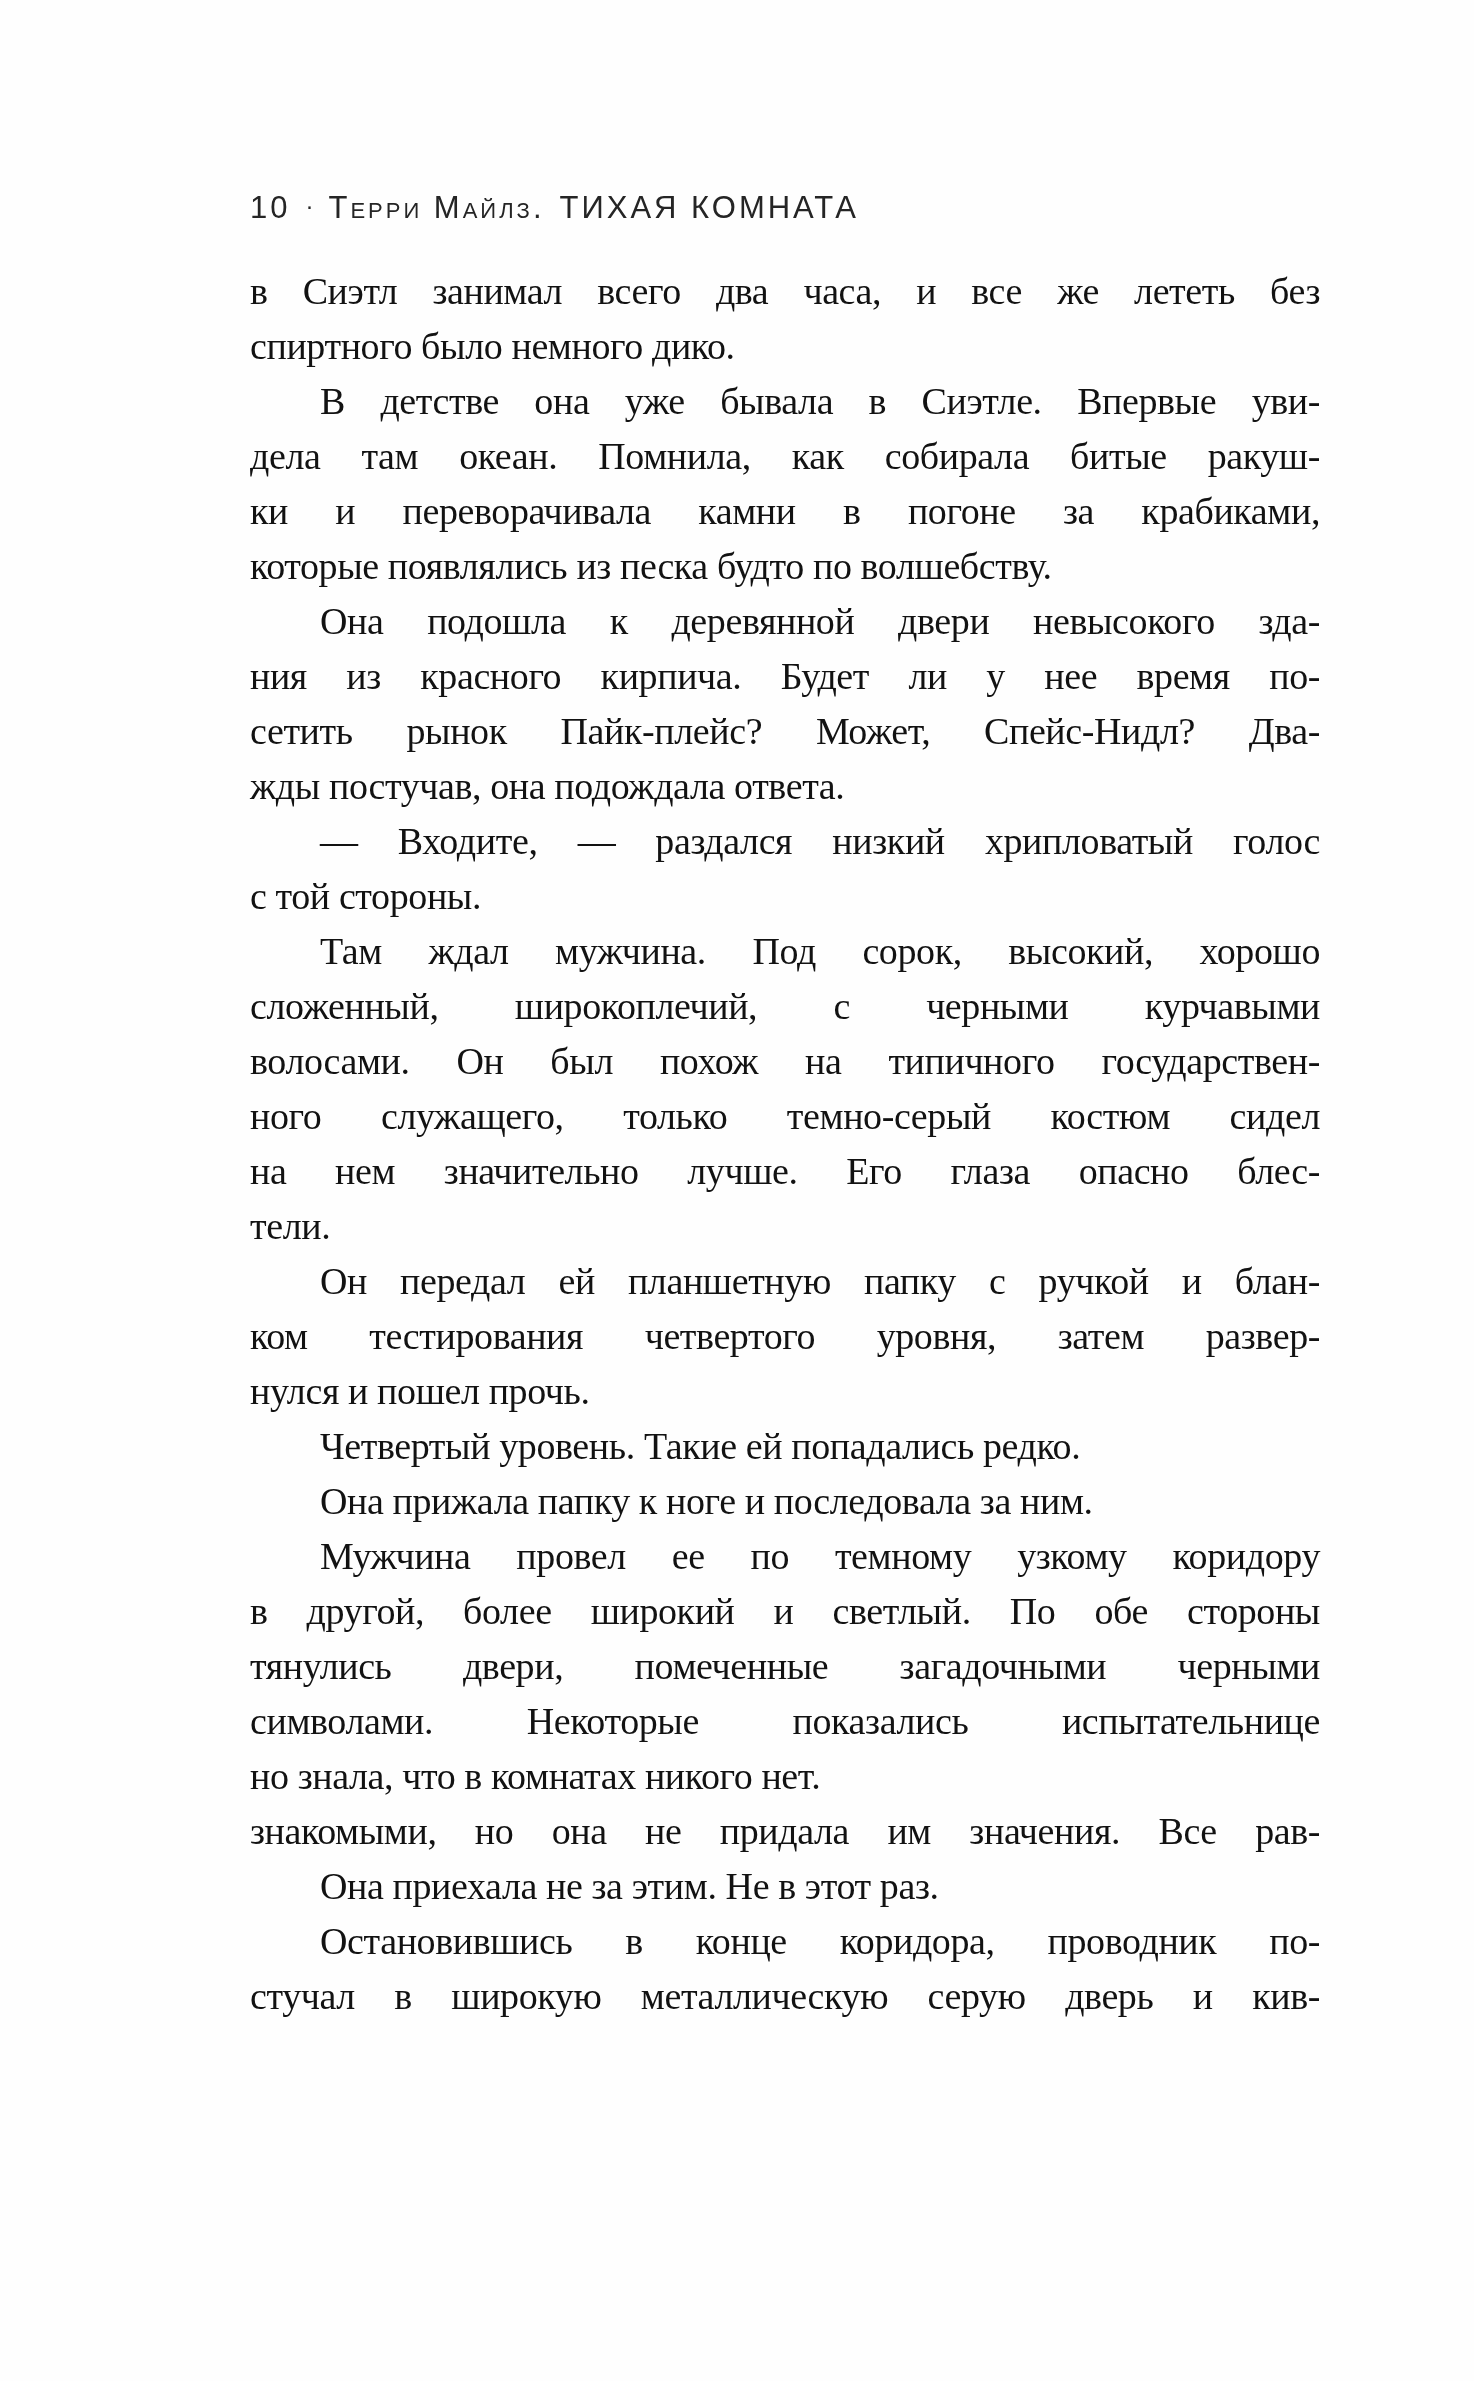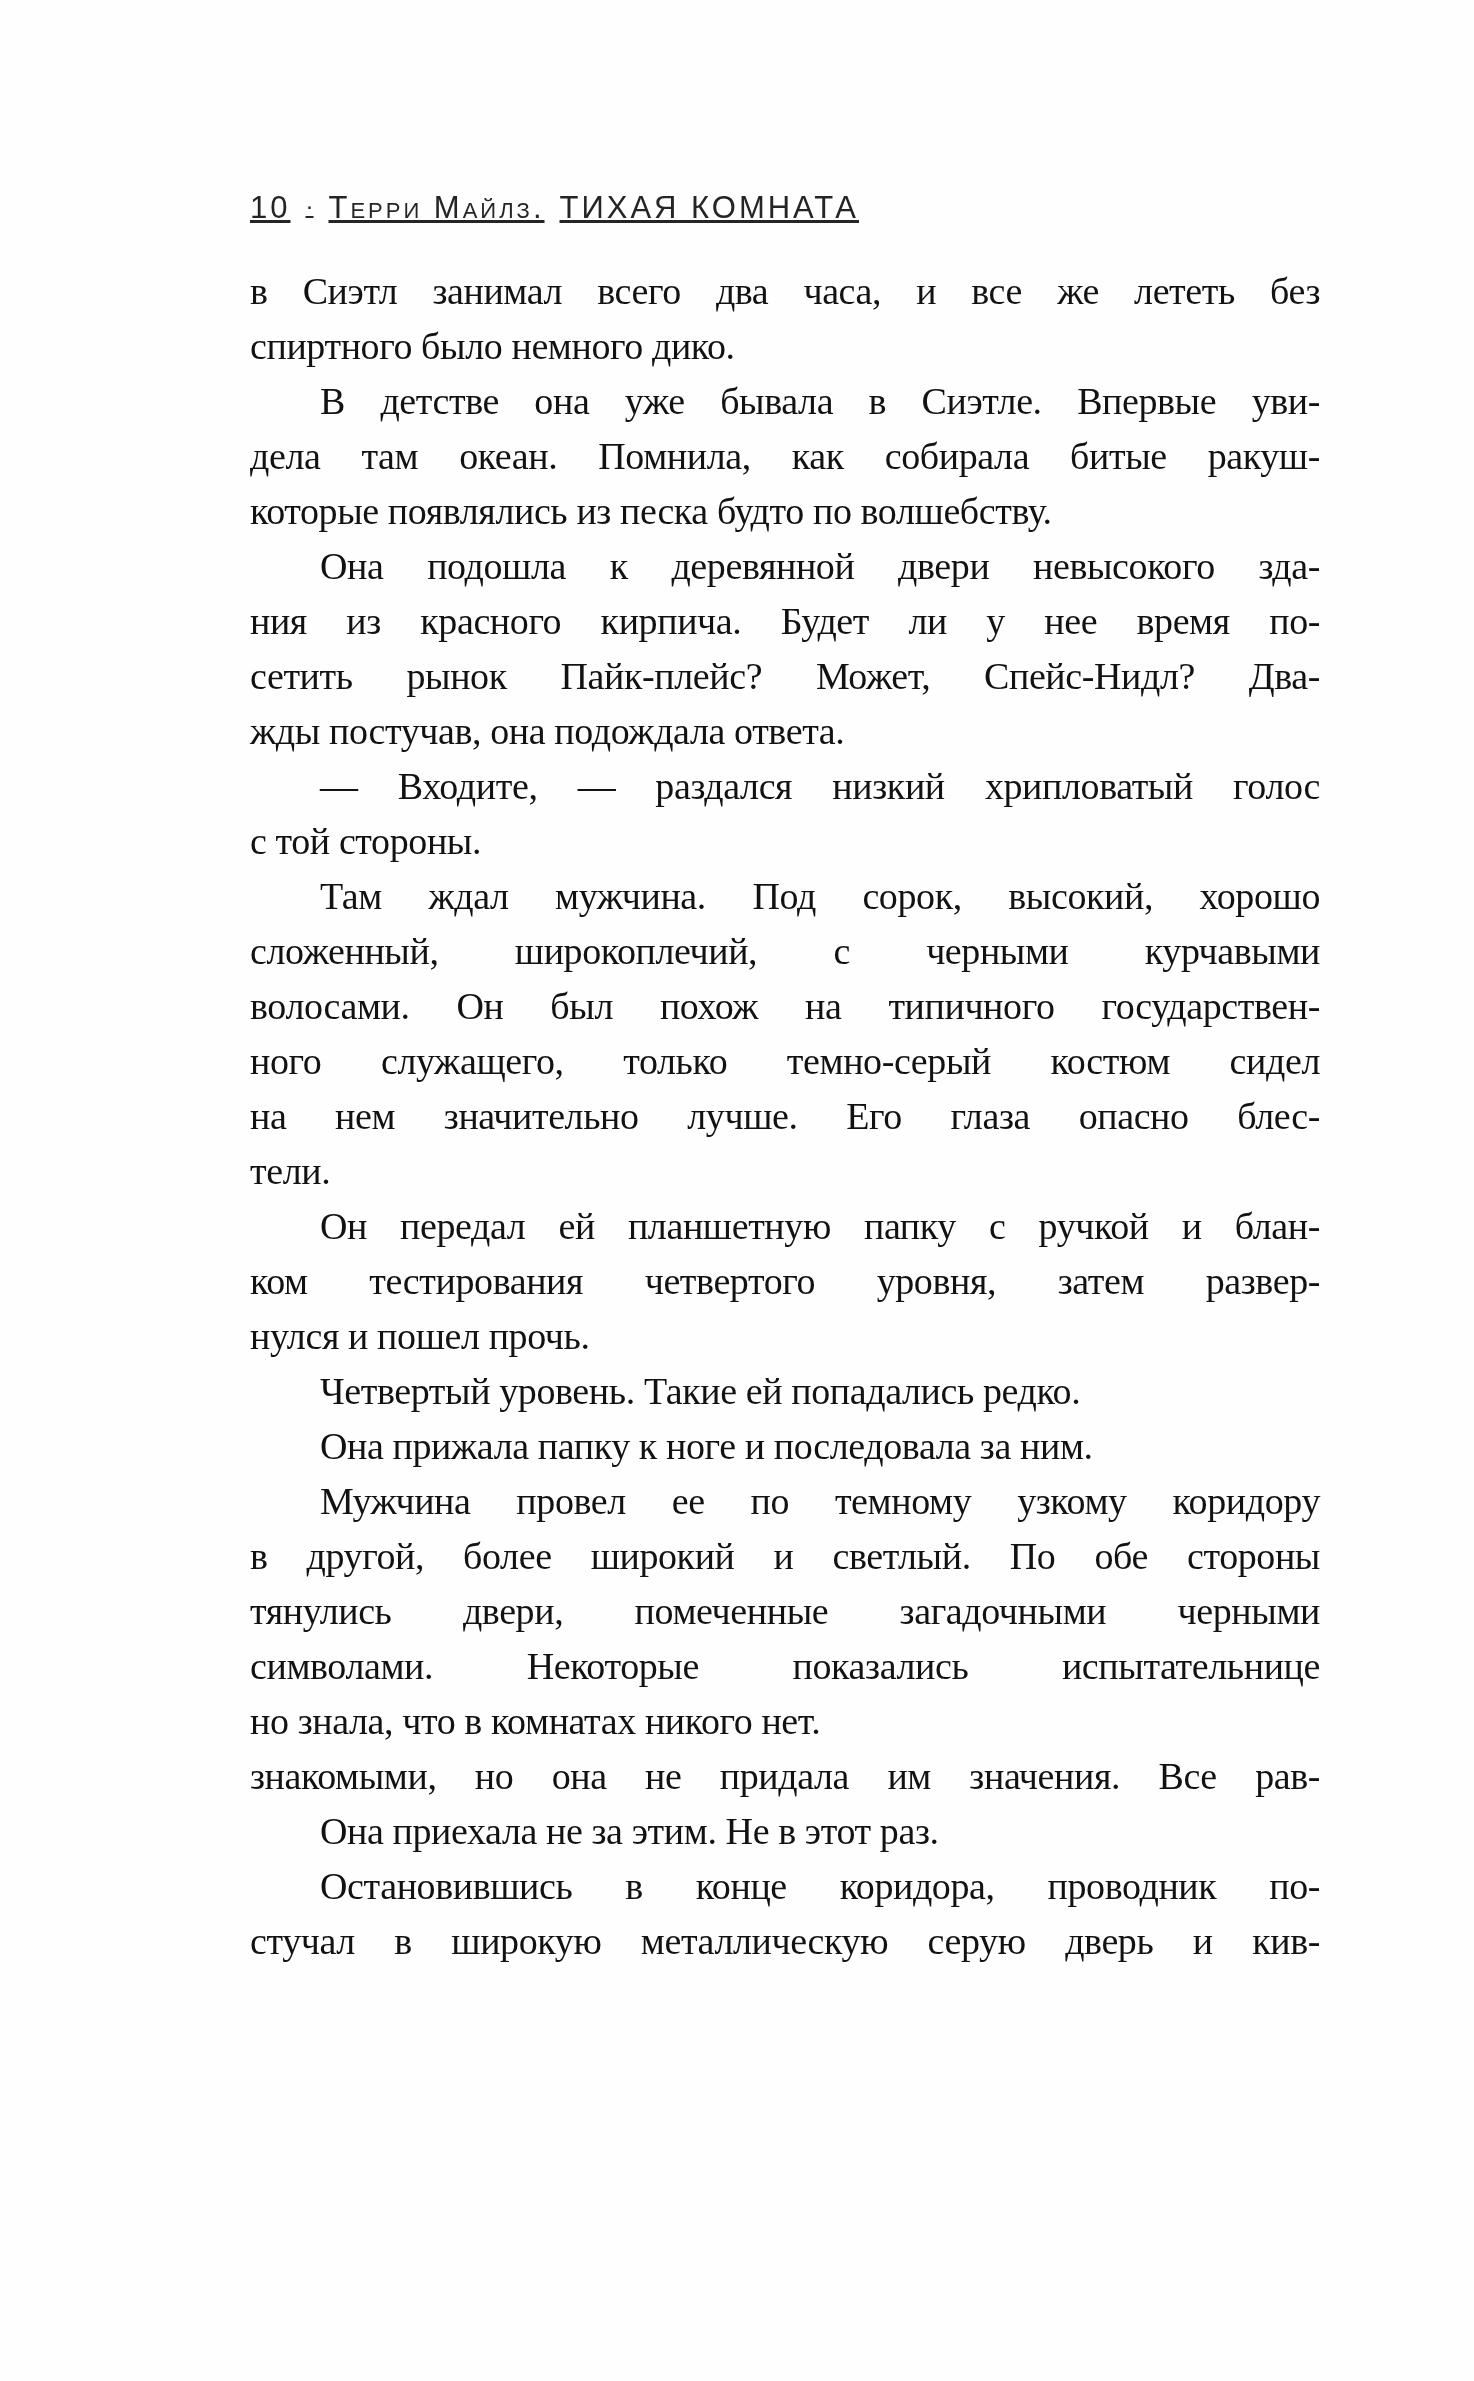--- a/index.html
+++ b/index.html
@@ -19,21 +19,20 @@
     top: 190px;
     display: flex;
     align-items: baseline;
     gap: 15px;
     font-family: "Liberation Sans", sans-serif;
     font-size: 31px;
     font-weight: 300;
     letter-spacing: 3px;
     color: #252525;
     white-space: nowrap;
-    text-decoration: underline;
   }
   .running-head .sep {
     font-size: 24px;
     position: relative;
     top: -4px;
     letter-spacing: 0;
   }
   .running-head .author { font-variant: small-caps; }
 
   
@@ -65,20 +64,21 @@
     <span class="sep">·</span>
     <span class="author">Терри Майлз.</span>
     <span class="title">ТИХАЯ КОМНАТА</span>
   </div>
 
   <main class="text-column">
       <div class="line">в Сиэтл занимал всего два часа, и все же лететь без</div>
       <div class="line end">спиртного было немного дико.</div>
       <div class="line indent">В детстве она уже бывала в Сиэтле. Впервые уви-</div>
       <div class="line">дела там океан. Помнила, как собирала битые ракуш-</div>
+      <div class="line">ки и переворачивала камни в погоне за крабиками,</div>
       <div class="line end">которые появлялись из песка будто по волшебству.</div>
       <div class="line indent">Она подошла к деревянной двери невысокого зда-</div>
       <div class="line">ния из красного кирпича. Будет ли у нее время по-</div>
       <div class="line">сетить рынок Пайк-плейс? Может, Спейс-Нидл? Два-</div>
       <div class="line end">жды постучав, она подождала ответа.</div>
       <div class="line indent">— Входите, — раздался низкий хрипловатый голос</div>
       <div class="line end">с той стороны.</div>
       <div class="line indent">Там ждал мужчина. Под сорок, высокий, хорошо</div>
       <div class="line">сложенный, широкоплечий, с черными курчавыми</div>
       <div class="line">волосами. Он был похож на типичного государствен-</div>

